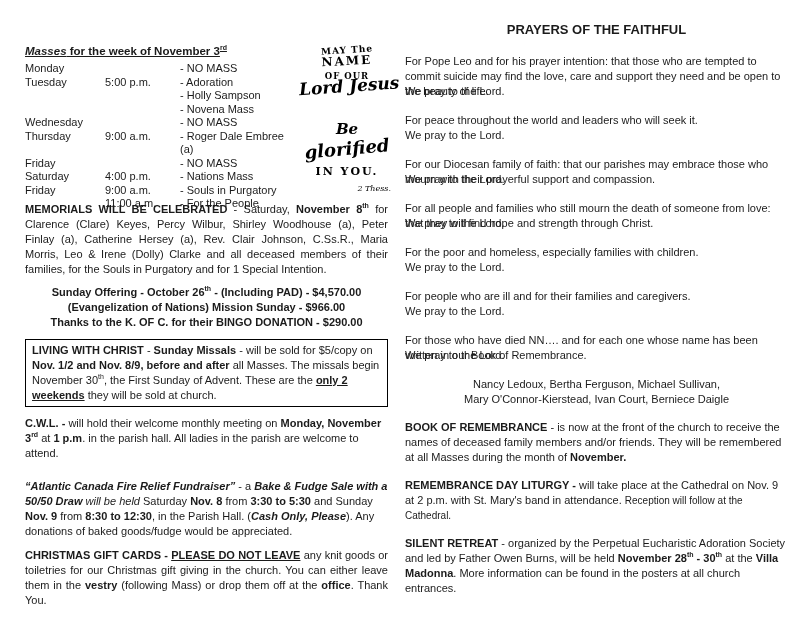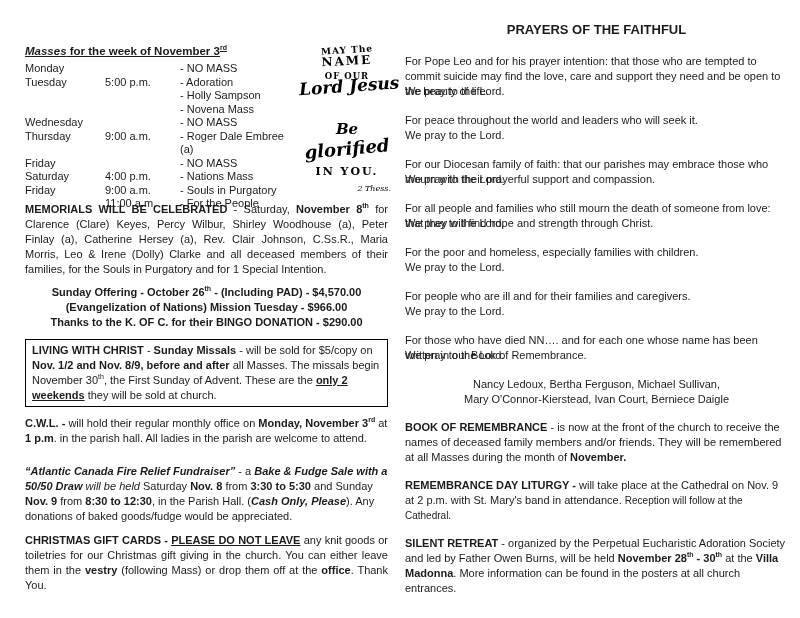--- a/index.html
+++ b/index.html
@@ -124,27 +124,27 @@
         <div class="art-line art-5">glorified</div>
         <div class="art-line art-6">IN YOU.</div>
         <div class="art-line art-7">2 Thess.</div>
       </div>
     </div>
 
     <div class="memorials"><span style="font-weight: bold;">MEMORIALS  WILL  BE  CELEBRATED</span><span> - Saturday, </span><span style="font-weight: bold;">November 8</span><sup style="font-weight: bold;">th</sup><span> for Clarence (Clare) Keyes, Percy Wilbur, Shirley Woodhouse (a), Peter Finlay (a), Catherine Hersey (a), Rev. Clair Johnson, C.Ss.R., Maria Morris, Leo &amp; Irene (Dolly) Clarke and all deceased members of their families, for the Souls in Purgatory and for 1 Special Intention.</span></div>
 
     <div class="offering">
       <div><span style="font-weight: bold;">Sunday Offering - October 26</span><sup style="font-weight: bold;">th</sup><span style="font-weight: bold;">  - (Including PAD) - $4,570.00</span></div>
-      <div><span style="font-weight: bold;">(Evangelization of Nations) Mission Tuesday - $966.00</span></div>
+      <div><span style="font-weight: bold;">(Evangelization of Nations) Mission Sunday - $966.00</span></div>
       <div><span style="font-weight: bold;">Thanks to the K. OF C. for their BINGO DONATION - $290.00</span></div>
     </div>
 
     <div class="lwc-box"><span style="font-weight: bold;">LIVING WITH CHRIST</span><span> - </span><span style="font-weight: bold;">Sunday Missals</span><span> - will be sold for $5/copy on </span><span style="font-weight: bold;">Nov. 1/2 and Nov. 8/9, before and after</span><span> all Masses. The missals begin November 30</span><sup>th</sup><span>, the First Sunday of Advent. These are the </span><span style="font-weight: bold; text-decoration: underline;">only 2 weekends</span><span> they will be sold at church.</span></div>
 
-    <div class="cwl"><span style="font-weight: bold;">C.W.L. -</span><span> will hold their regular monthly office on </span><span style="font-weight: bold;">Monday, November 3</span><sup style="font-weight: bold;">rd</sup><span> at </span><span style="font-weight: bold;">1 p.m</span><span>. in the parish hall.  All ladies in the parish are welcome to attend.</span></div>
+    <div class="cwl"><span style="font-weight: bold;">C.W.L. -</span><span> will hold their welcome monthly meeting on </span><span style="font-weight: bold;">Monday, November 3</span><sup style="font-weight: bold;">rd</sup><span> at </span><span style="font-weight: bold;">1 p.m</span><span>. in the parish hall.  All ladies in the parish are welcome to attend.</span></div>
 
     <div class="fundraiser"><span style="font-weight: bold; font-style: italic;">“Atlantic Canada Fire Relief Fundraiser”</span><span> - a </span><span style="font-weight: bold; font-style: italic;">Bake &amp; Fudge Sale with a 50/50 Draw</span><span style="font-style: italic;"> will be held </span><span>Saturday </span><span style="font-weight: bold;">Nov. 8</span><span> from </span><span style="font-weight: bold;">3:30 to 5:30</span><span> and Sunday </span><span style="font-weight: bold;">Nov. 9</span><span> from </span><span style="font-weight: bold;">8:30 to 12:30</span><span>, in the Parish Hall. (</span><span style="font-weight: bold; font-style: italic;">Cash Only, Please</span><span>). Any donations of baked goods/fudge would be appreciated.</span></div>
 
     <div class="christmas"><span style="font-weight: bold;">CHRISTMAS GIFT CARDS - </span><span style="font-weight: bold; text-decoration: underline;">PLEASE DO NOT LEAVE</span><span> any knit goods or toiletries for our Christmas gift giving in the church.  You can either leave them in the </span><span style="font-weight: bold;">vestry</span><span> (following Mass) or drop them off at the </span><span style="font-weight: bold;">office</span><span>.  Thank You.</span></div>
   </div>
 
   <div class="col-right">
 
     <div class="prayers-title">PRAYERS OF THE FAITHFUL</div>
 

